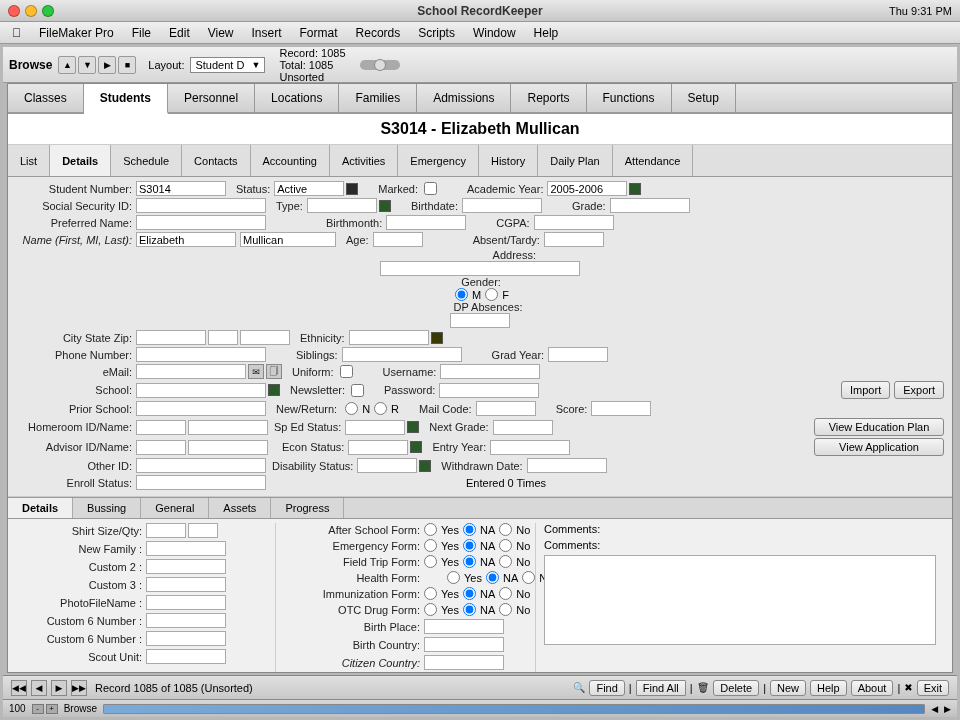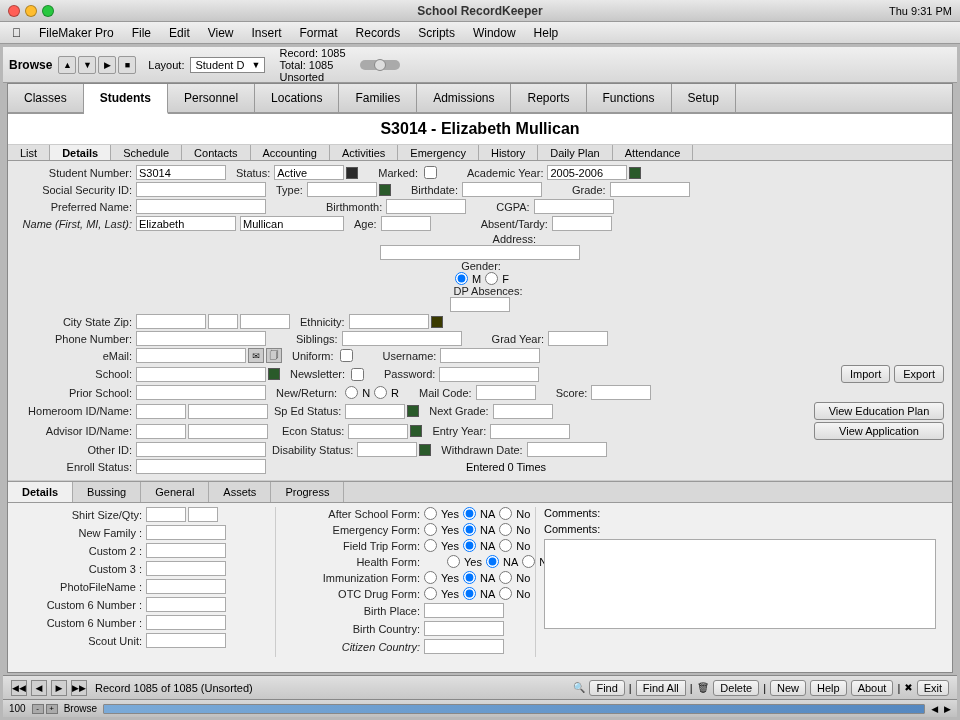--- a/index.html
+++ b/index.html
@@ -21,21 +21,21 @@
     
     
     .nav-tabs { display: flex; background: linear-gradient(to bottom, #e8e8e8, #d0d0d0); border-bottom: 2px solid #999; height: 30px; }
     .nav-tab { padding: 6px 16px; font-size: 12px; cursor: pointer; border-right: 1px solid #999; display: flex; align-items: center; }
     .nav-tab.active { background: white; font-weight: bold; border-bottom: 2px solid white; margin-bottom: -2px; }
     
     
     .record-title { background: white; text-align: center; padding: 6px; font-size: 16px; font-weight: bold; border-bottom: 1px solid #ccc; }
     
     
-    .sub-tabs { display: flex; background: #e0e0e0; border-bottom: 1px solid #999; height: 16px; }
+    .sub-tabs { display: flex; background: #e0e0e0; border-bottom: 1px solid #999; height: 32px; }
     .sub-tab { padding: 4px 12px; font-size: 11px; cursor: pointer; border-right: 1px solid #aaa; display: flex; align-items: center; }
     .sub-tab.active { background: #f0f0f0; font-weight: bold; }
     
     
     .bottom-tabs { display: flex; background: #d8d8d8; border-bottom: 1px solid #999; border-top: 1px solid #999; height: 22px; }
     .bottom-tab { padding: 3px 14px; font-size: 11px; cursor: pointer; border-right: 1px solid #aaa; display: flex; align-items: center; }
     .bottom-tab.active { background: #f0f0f0; font-weight: bold; }
     
     .whole-app { width: 960px; height: 720px; overflow: hidden; display: flex; flex-direction: column; }
     
@@ -167,21 +167,21 @@
           <input type="text" style="width: 130px; height: 15px; font-size: 11px; border: 1px solid rgb(170, 170, 170); padding: 0px 2px;" value="">
           <span style="margin-left:60px;" class="fl">Birthmonth:</span>
           <input type="text" style="width: 80px; height: 15px; font-size: 11px; border: 1px solid rgb(170, 170, 170); padding: 0px 2px;" value="">
           <span style="margin-left:30px;" class="fl">CGPA:</span>
           <input type="text" style="width: 80px; height: 15px; font-size: 11px; border: 1px solid rgb(170, 170, 170); padding: 0px 2px;" value="">
         </div>
 
         <div style="display:flex; align-items:center; margin-bottom:2px;">
           <span class="fl" style="min-width:120px;"><em>Name (First, MI, Last):</em></span>
           <input type="text" style="width: 100px; height: 15px; font-size: 11px; border: 1px solid rgb(170, 170, 170); padding: 0px 2px;" value="Elizabeth">
-          <input type="text" style="width: 104px; height: 15px; font-size: 11px; border: 1px solid rgb(170, 170, 170); padding: 0px 2px; margin-left: 4px;" value="Mullican">
+          <input type="text" style="width: 96px; height: 15px; font-size: 11px; border: 1px solid rgb(170, 170, 170); padding: 0px 2px; margin-left: 4px;" value="Mullican">
           <span style="margin-left:10px;" class="fl">Age:</span>
           <input type="text" style="width: 50px; height: 15px; font-size: 11px; border: 1px solid rgb(170, 170, 170); padding: 0px 2px;" value="">
           <span style="margin-left:50px;" class="fl">Absent/Tardy:</span>
           <input type="text" style="width: 60px; height: 15px; font-size: 11px; border: 1px solid rgb(170, 170, 170); padding: 0px 2px;" value="">
         </div>
 
         <div style="display:flex; align-items:center; margin-bottom:2px;flex-direction:column;">
           <span class="fl" style="min-width:120px;">Address:</span>
           <input type="text" style="width: 200px; height: 15px; font-size: 11px; border: 1px solid rgb(170, 170, 170); padding: 0px 2px;" value="">
           <span style="margin-left:6px;" class="fl">Gender:</span>

